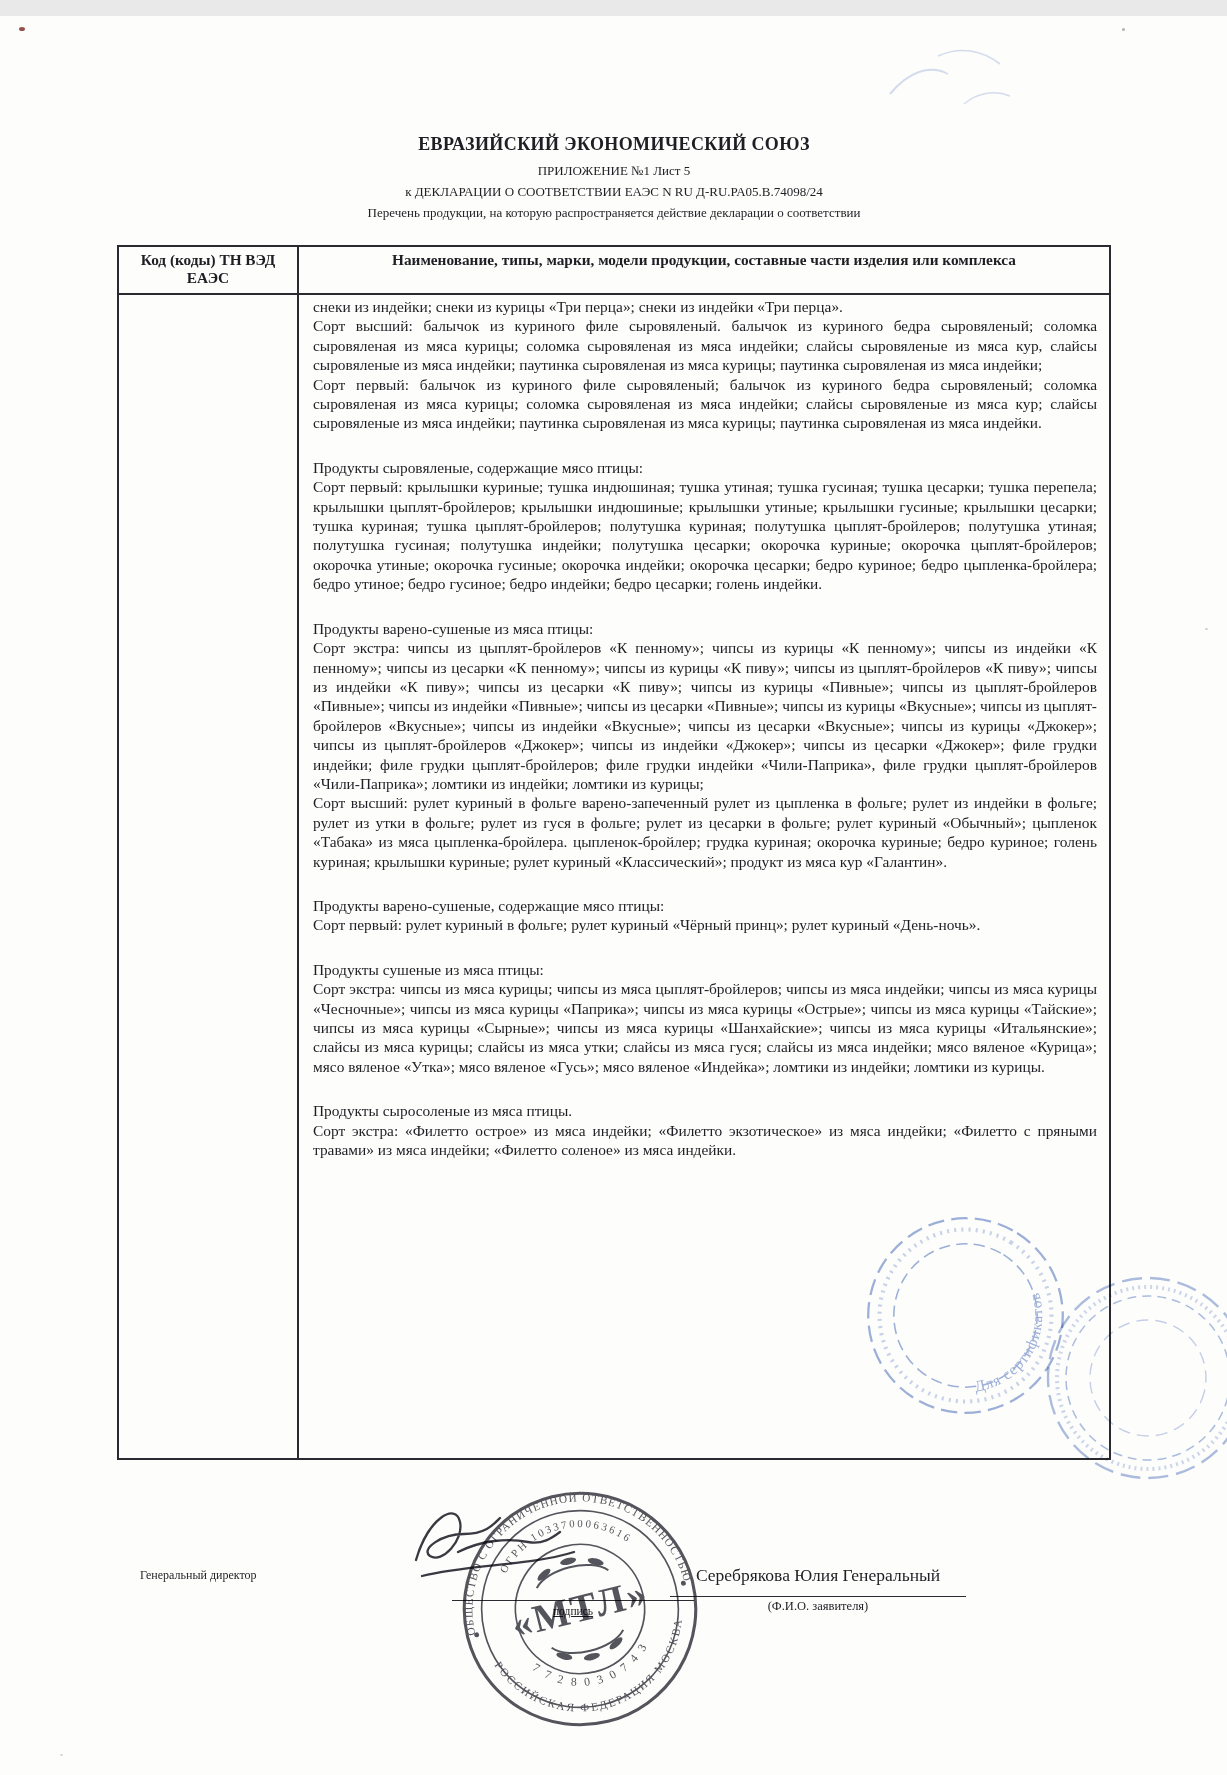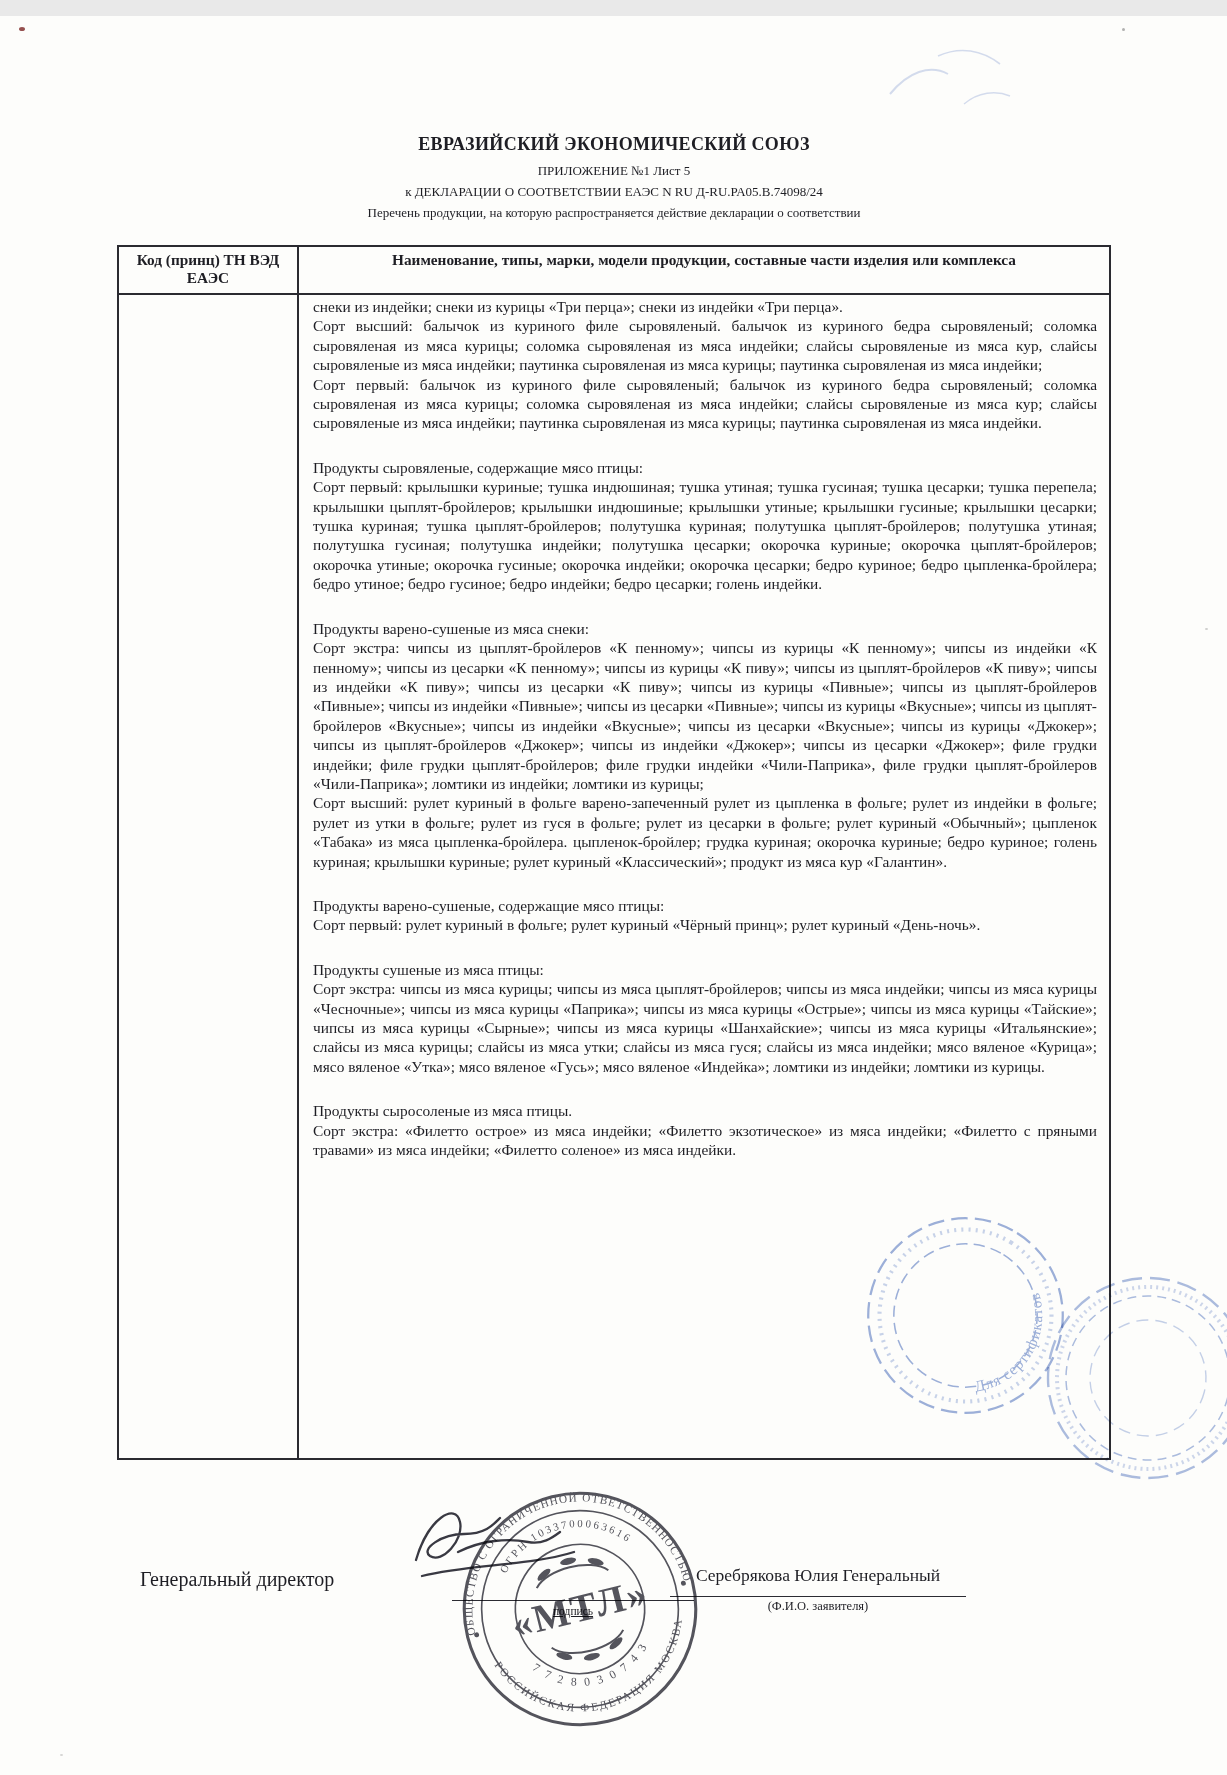--- a/index.html
+++ b/index.html
@@ -24,21 +24,21 @@
   .colcode{width:180px; flex:0 0 180px; border-right:2px solid var(--table_border); white-space:pre-line;}
   .colname{flex:1;}
   .tbody{display:flex; min-height:1163px;}
   .td{box-sizing:border-box;}
   .td.colcode{min-height:100%;}
   .td.colname{padding:2px 12px 12px 14px; font-size:15.4px; line-height:19.4px; text-align:justify;}
   .para{margin-bottom:25px;}
   .para:last-child{margin-bottom:0;}
   .pline{text-align:justify;}
   
-  .director-label{position:absolute; left:140px; top:1552px; font-size:20px;}
+  .director-label{position:absolute; left:140px; top:1552px; font-size:12px;}
   .sig-line{position:absolute; left:452px; top:1584px; width:242px; border-top:1.6px solid #2b2b32; text-align:center;}
   .sig-line span{font-size:11.5px;text-decoration:underline;}
   .name-block{position:absolute; left:668px; top:1549px; width:300px; text-align:center;}
   .applicant-name{font-size:17.5px; margin-bottom:10px;}
   .name-rule{border-top:1.6px solid #2b2b32; margin:0 2px 2px;}
   .applicant-caption{font-size:12.5px;}
   
   .stamp-mtl{position:absolute; left:455px; top:1468px; width:250px; height:250px; mix-blend-mode:multiply; opacity:.88;}
   .signature{position:absolute; left:398px; top:1472px; width:200px; height:120px; mix-blend-mode:multiply; opacity:.9;}
   .stamp-blue-a{position:absolute; left:858px; top:1192px; width:215px; height:215px; mix-blend-mode:multiply; opacity:.6;}
@@ -70,38 +70,38 @@
 
   <div class="doc-header">
     <div class="doc-title">ЕВРАЗИЙСКИЙ ЭКОНОМИЧЕСКИЙ СОЮЗ</div>
     <div class="doc-sub">ПРИЛОЖЕНИЕ №1 Лист 5</div>
     <div class="doc-sub">к ДЕКЛАРАЦИИ О СООТВЕТСТВИИ ЕАЭС N RU Д-RU.РА05.В.74098/24</div>
     <div class="doc-sub">Перечень продукции, на которую распространяется действие декларации о соответствии</div>
   </div>
 
   <div class="ptable">
     <div class="thead">
-      <div class="th colcode">Код (принц) ТН ВЭД
+      <div class="th colcode">Код (коды) ТН ВЭД
 ЕАЭС</div>
       <div class="th colname">Наименование, типы, марки, модели продукции, составные части изделия или комплекса</div>
     </div>
     <div class="tbody">
       <div class="td colcode"></div>
       <div class="td colname">
           <div class="para">
             <div class="pline">снеки из индейки; снеки из курицы «Три перца»; снеки из индейки «Три перца».</div>
             <div class="pline">Сорт высший: балычок из куриного филе сыровяленый. балычок из куриного бедра сыровяленый; соломка сыровяленая из мяса курицы; соломка сыровяленая из мяса индейки; слайсы сыровяленые из мяса кур, слайсы сыровяленые из мяса индейки; паутинка сыровяленая из мяса курицы; паутинка сыровяленая из мяса индейки;</div>
             <div class="pline">Сорт первый: балычок из куриного филе сыровяленый; балычок из куриного бедра сыровяленый; соломка сыровяленая из мяса курицы; соломка сыровяленая из мяса индейки; слайсы сыровяленые из мяса кур; слайсы сыровяленые из мяса индейки; паутинка сыровяленая из мяса курицы; паутинка сыровяленая из мяса индейки.</div>
           </div>
           <div class="para">
             <div class="pline">Продукты сыровяленые, содержащие мясо птицы:</div>
             <div class="pline">Сорт первый: крылышки куриные; тушка индюшиная; тушка утиная; тушка гусиная; тушка цесарки; тушка перепела; крылышки цыплят-бройлеров; крылышки индюшиные; крылышки утиные; крылышки гусиные; крылышки цесарки; тушка куриная; тушка цыплят-бройлеров; полутушка куриная; полутушка цыплят-бройлеров; полутушка утиная; полутушка гусиная; полутушка индейки; полутушка цесарки; окорочка куриные; окорочка цыплят-бройлеров; окорочка утиные; окорочка гусиные; окорочка индейки; окорочка цесарки; бедро куриное; бедро цыпленка-бройлера; бедро утиное; бедро гусиное; бедро индейки; бедро цесарки; голень индейки.</div>
           </div>
           <div class="para">
-            <div class="pline">Продукты варено-сушеные из мяса снеки:</div>
+            <div class="pline">Продукты варено-сушеные из мяса птицы:</div>
             <div class="pline">Сорт экстра: чипсы из цыплят-бройлеров «К пенному»; чипсы из курицы «К пенному»; чипсы из индейки «К пенному»; чипсы из цесарки «К пенному»; чипсы из курицы «К пиву»; чипсы из цыплят-бройлеров «К пиву»; чипсы из индейки «К пиву»; чипсы из цесарки «К пиву»; чипсы из курицы «Пивные»; чипсы из цыплят-бройлеров «Пивные»; чипсы из индейки «Пивные»; чипсы из цесарки «Пивные»; чипсы из курицы «Вкусные»; чипсы из цыплят-бройлеров «Вкусные»; чипсы из индейки «Вкусные»; чипсы из цесарки «Вкусные»; чипсы из курицы «Джокер»; чипсы из цыплят-бройлеров «Джокер»; чипсы из индейки «Джокер»; чипсы из цесарки «Джокер»; филе грудки индейки; филе грудки цыплят-бройлеров; филе грудки индейки «Чили-Паприка»,   филе грудки цыплят-бройлеров «Чили-Паприка»; ломтики из индейки; ломтики из курицы;</div>
             <div class="pline">Сорт высший: рулет куриный в фольге варено-запеченный рулет из цыпленка в фольге; рулет из индейки в фольге; рулет из утки в фольге; рулет из гуся в фольге; рулет из цесарки в фольге; рулет куриный «Обычный»; цыпленок «Табака» из мяса цыпленка-бройлера. цыпленок-бройлер;   грудка куриная; окорочка куриные; бедро куриное; голень куриная; крылышки куриные; рулет куриный «Классический»; продукт из мяса кур «Галантин».</div>
           </div>
           <div class="para">
             <div class="pline">Продукты варено-сушеные, содержащие мясо птицы:</div>
             <div class="pline">Сорт первый: рулет куриный в фольге; рулет куриный «Чёрный принц»; рулет куриный «День-ночь».</div>
           </div>
           <div class="para">
             <div class="pline">Продукты сушеные из мяса птицы:</div>
             <div class="pline">Сорт экстра: чипсы из мяса курицы; чипсы из мяса цыплят-бройлеров; чипсы из мяса индейки; чипсы из мяса курицы «Чесночные»; чипсы из мяса курицы «Паприка»; чипсы из мяса курицы «Острые»; чипсы из мяса курицы «Тайские»; чипсы из мяса курицы «Сырные»; чипсы из мяса курицы «Шанхайские»; чипсы из мяса курицы «Итальянские»; слайсы из мяса курицы; слайсы из мяса утки; слайсы из мяса гуся; слайсы из мяса индейки; мясо вяленое «Курица»; мясо вяленое «Утка»; мясо вяленое «Гусь»; мясо вяленое «Индейка»; ломтики из индейки; ломтики из курицы.</div>

